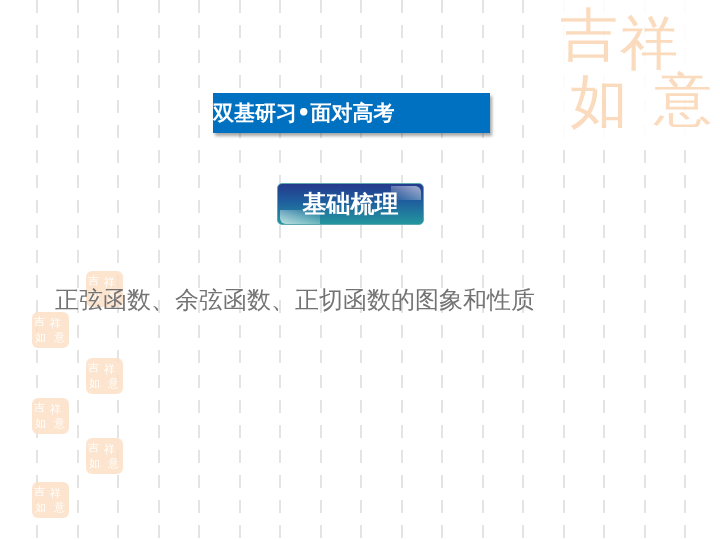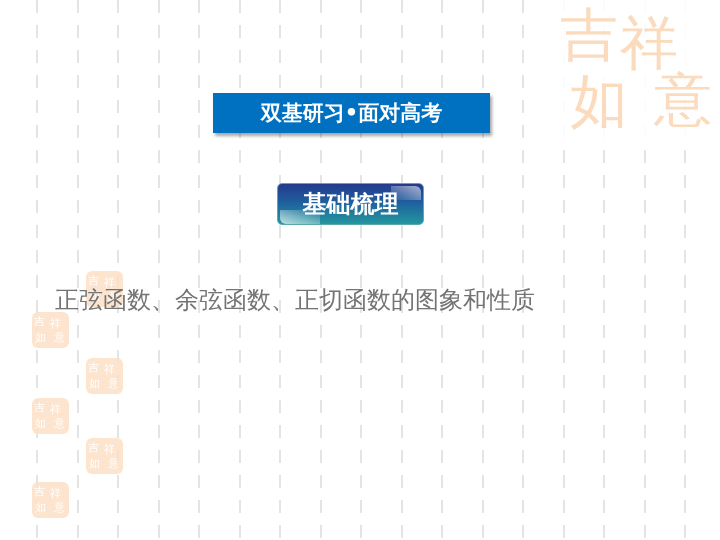--- a/index.html
+++ b/index.html
@@ -7,21 +7,21 @@
          font-family: "DejaVu Sans", "Liberation Sans", sans-serif; }
   .dash-col { position:absolute; top:0; width:2px; height:540px;
     background: repeating-linear-gradient(to bottom, #e4e4e4 0px, #e4e4e4 13px, transparent 13px, transparent 25px); }
   .seal { position:absolute; width:37px; height:36px; border-radius:6px;
           background:#fde0c6; opacity:0.85; overflow:hidden; }
   .seal span { position:absolute; color:#fff; font-size:11px; line-height:11px; font-family:"DejaVu Serif", serif; }
   .big-seal { position:absolute; left:560px; top:0; width:160px; height:150px; color:#fbd8b8; opacity:0.9;
               font-family:"DejaVu Serif", serif; }
   .big-seal span { position:absolute; font-size:58px; line-height:58px; }
   .banner { position:absolute; left:213px; top:93px; width:277px; height:40px; background:#0070c0;
-            box-shadow: 2px 3px 3px rgba(0,0,0,0.35); display:flex; align-items:center; justify-content:center;
+            box-shadow: 2px 3px 3px rgba(0,0,0,0.35); display:flex; align-items:center; justify-content:flex-start;
             color:#fff; font-weight:bold; font-size:21px; letter-spacing:0px; }
   .badge { position:absolute; left:277px; top:183px; width:147px; height:42px; border-radius:5px;
            background: linear-gradient(to bottom, #243a8c 0%, #1f5f9e 45%, #22969e 100%);
            border:1px solid #5aa8b0; box-sizing:border-box;
            display:flex; align-items:center; justify-content:center; color:#fff; font-weight:bold; font-size:24px;
            overflow:hidden; }
   .badge::before { content:""; position:absolute; left:2px; top:26px; width:40px; height:14px;
            background: linear-gradient(to top right, rgba(255,255,255,0.7), rgba(255,255,255,0)); border-radius:0 0 0 6px; }
   .badge::after { content:""; position:absolute; right:2px; top:2px; width:30px; height:14px;
            background: linear-gradient(to bottom left, rgba(255,255,255,0.6), rgba(255,255,255,0)); border-radius:0 6px 0 0; }

